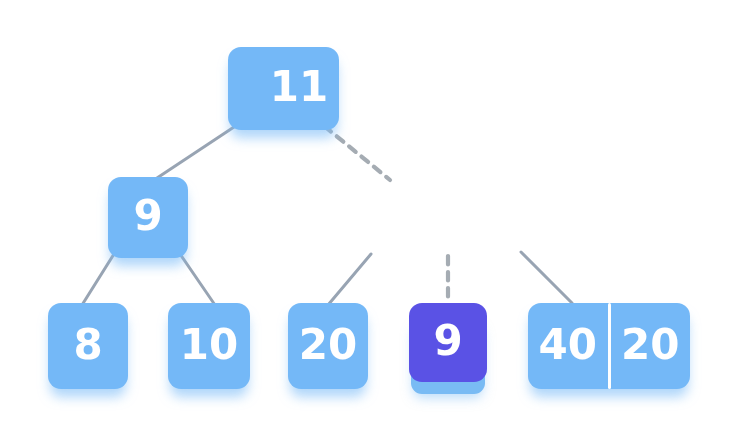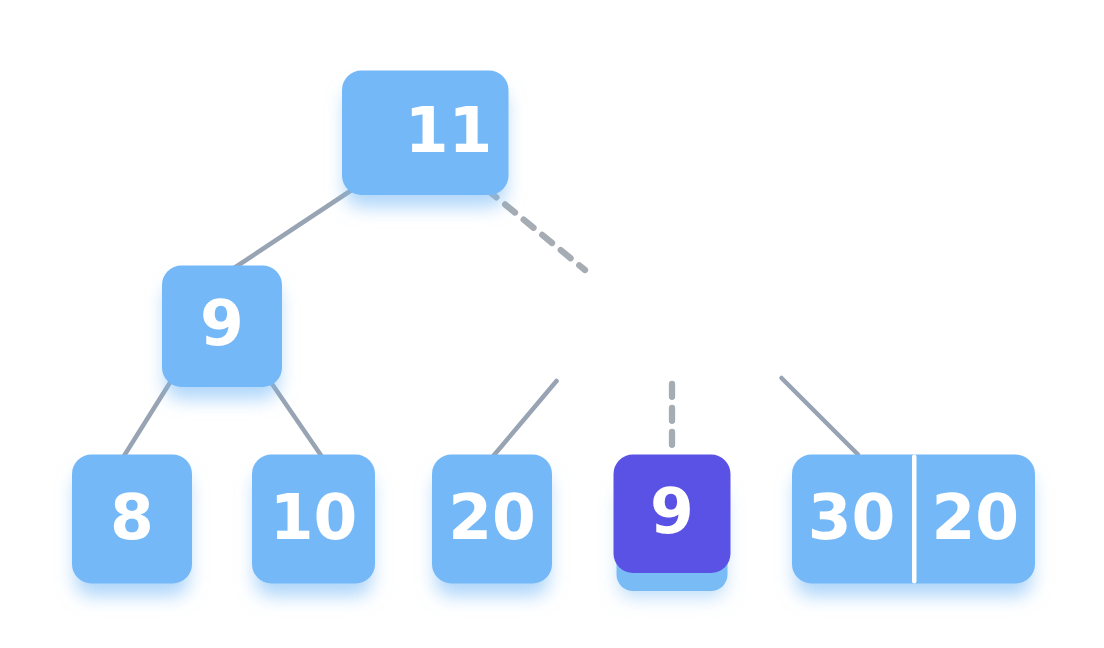--- a/index.html
+++ b/index.html
@@ -87,17 +87,17 @@
     <div class="node" style="left: 168px; top: 303px; width: 82px; height: 86px;">
       <span class="cell">10</span>
     </div>
     <div class="node" style="left: 288px; top: 303px; width: 80px; height: 86px;">
       <span class="cell">20</span>
     </div>
     <div class="node highlight" style="left: 409px; top: 303px; width: 78px; height: 79px;">
       <span class="cell">9</span>
     </div>
     <div class="node" style="left: 528px; top: 303px; width: 162px; height: 86px;">
-      <span class="cell">30</span>
+      <span class="cell">40</span>
       <div class="divider"></div>
       <span class="cell">20</span>
     </div>
   </div>
 
 </body></html>

